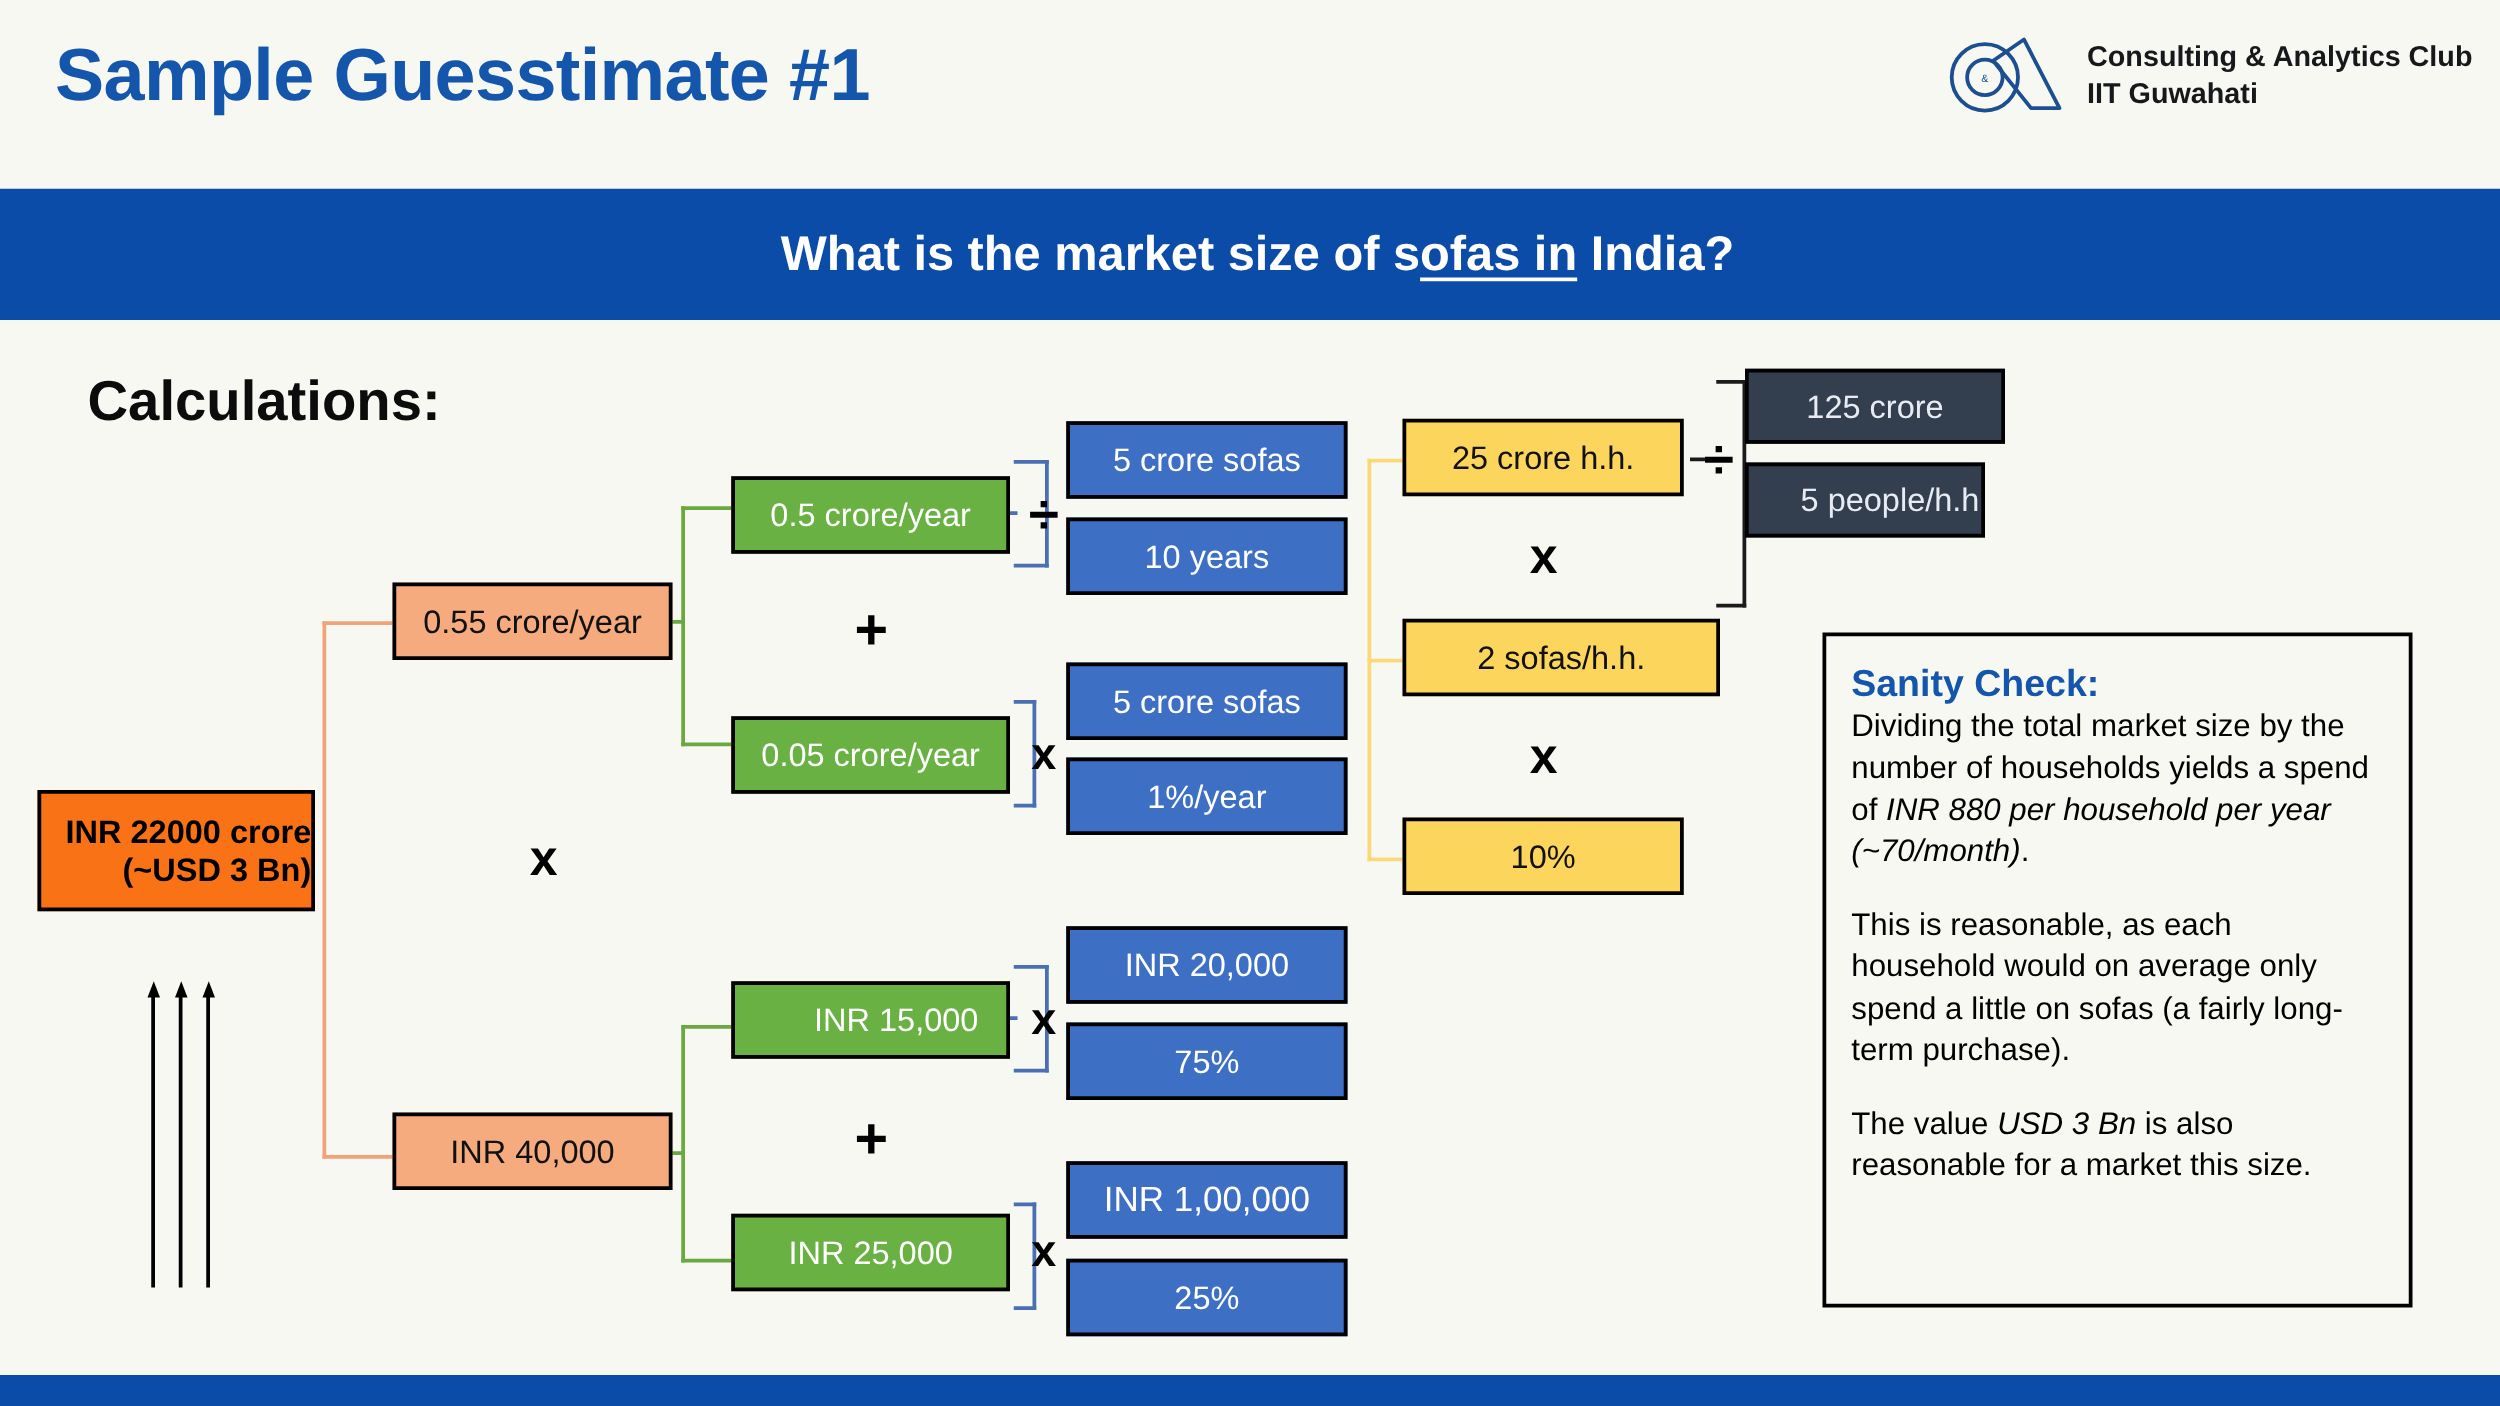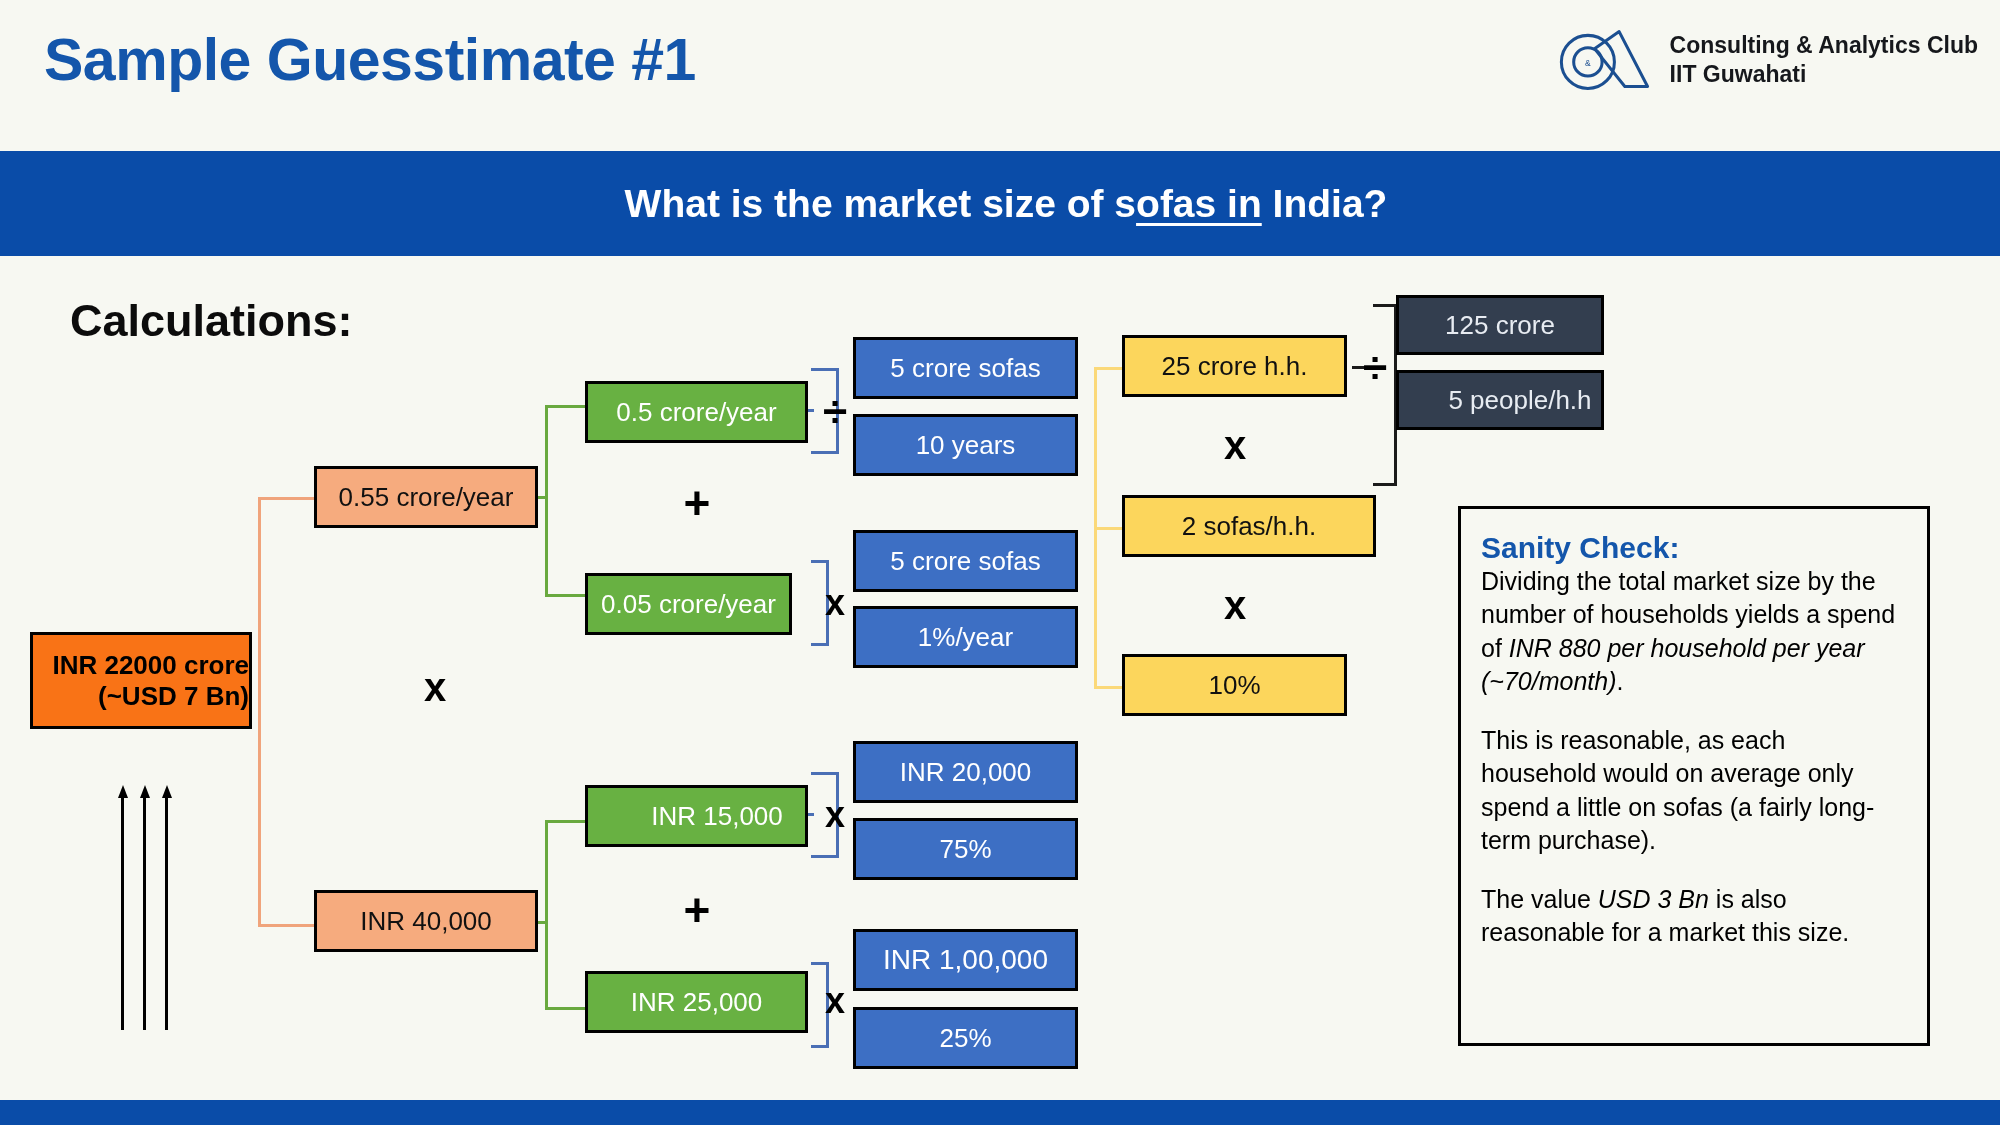--- a/index.html
+++ b/index.html
@@ -136,21 +136,21 @@
   <div class="conn conn-blue" style="left:811px; top:962px; width:18px; height:86px; border-right:3px solid #4a6fb5; border-top:3px solid #4a6fb5; border-bottom:3px solid #4a6fb5;"></div>
 
   <div class="conn conn-yellow" style="left:1094px; top:367px; width:28px; height:322px; border-left:3px solid #fbd979; border-top:3px solid #fbd979; border-bottom:3px solid #fbd979;"></div>
   <div class="conn conn-yellow" style="left:1094px; top:527px; width:28px; height:3px; background:#fbd979;"></div>
 
   <div class="conn conn-dark-bracket" style="left:1373px; top:304px; width:24px; height:182px; border-right:3px solid #1b1b1b; border-top:3px solid #1b1b1b; border-bottom:3px solid #1b1b1b;"></div>
   <div class="conn" style="left:1352px; top:366px; width:25px; height:3px; background:#1b1b1b;"></div>
 
   <div class="node node-gray" style="left:30px; top:632px; width:222px; height:97px; font-size:26px; flex-direction:column;">
     <span>INR 22000 crore</span>
-    <span>(~USD 7 Bn)</span>
+    <span>(~USD 3 Bn)</span>
   </div>
 
   <div class="arrow-group" style="left:118px; top:785px; width:60px; height:245px;">
     <div class="arrow" style="left:0; top:0; height:245px;">
       <div class="head"></div>
         <div class="stem" style="height:235px;"></div>
     </div>
     <div class="arrow" style="left:22px; top:0; height:245px;">
       <div class="head"></div>
         <div class="stem" style="height:235px;"></div>
@@ -168,21 +168,21 @@
   <div class="node node-peach" style="left:314px; top:890px; width:224px; height:62px; font-size:26px;">
       <span>INR 40,000</span>
     </div>
 
   <div class="op op-x-lg" style="left:420px; top:672px; width:30px; height:30px;">x</div>
 
   <div class="node node-green" style="left:585px; top:381px; width:223px; height:62px; font-size:26px;">
       <span>0.5 crore/year</span>
     </div>
 
-  <div class="node node-green" style="left:585px; top:573px; width:207px; height:62px; font-size:26px;">
+  <div class="node node-green" style="left:585px; top:573px; width:223px; height:62px; font-size:26px;">
       <span>0.05 crore/year</span>
     </div>
 
   <div class="node node-green" style="left:585px; top:785px; width:223px; height:62px; font-size:26px;padding-left:41px;">
       <span>INR 15,000</span>
     </div>
 
   <div class="node node-green" style="left:585px; top:971px; width:223px; height:62px; font-size:26px;">
       <span>INR 25,000</span>
     </div>
@@ -236,21 +236,21 @@
     </div>
 
   <div class="op op-x-lg" style="left:1220px; top:428px; width:30px; height:34px;">x</div>
   <div class="op op-x-lg" style="left:1220px; top:588px; width:30px; height:34px;">x</div>
 
   <div class="op op-div" style="left:1360px; top:348px; width:30px; height:40px;">÷</div>
 
   <div class="node node-dark" style="left:1396px; top:295px; width:208px; height:60px; font-size:26px;">
       <span>125 crore</span>
     </div>
-  <div class="node node-dark" style="left:1396px; top:370px; width:208px; height:60px; font-size:26px;padding-left:40px;">
+  <div class="node node-dark" style="left:1396px; top:370px; width:192px; height:60px; font-size:26px;padding-left:40px;">
       <span>5 people/h.h</span>
     </div>
 
   <div id="sanity-panel">
     <div id="sanity-title">Sanity Check:</div>
 
     <div class="sanity-para"><span>Dividing the total market size by the number of households yields a spend of </span><em>INR 880 per household per year (~70/month)</em><span>.</span></div>
 
     <div class="sanity-para">This is reasonable, as each household would on average only spend a little on sofas (a fairly long-term purchase).</div>
 

